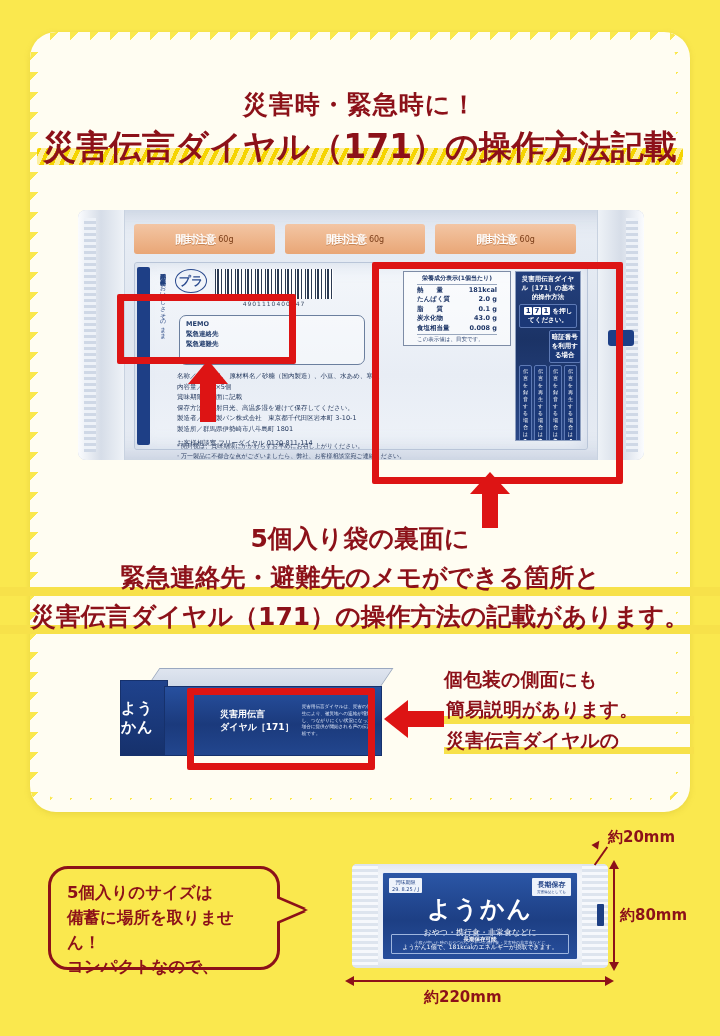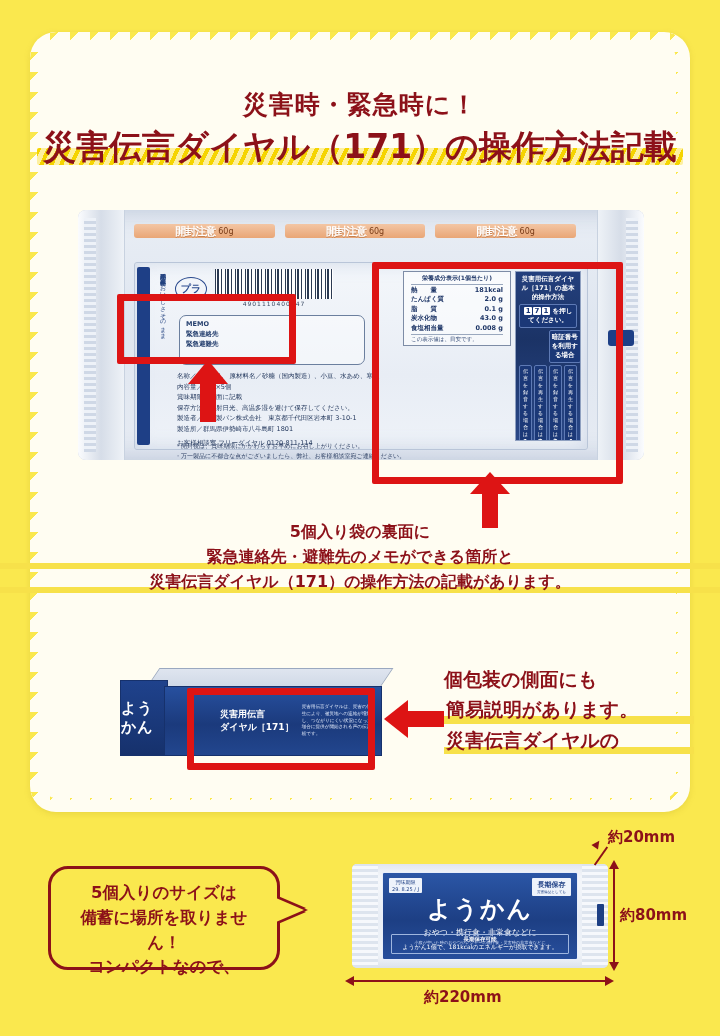--- a/index.html
+++ b/index.html
@@ -68,21 +68,21 @@
     position:absolute;top:8px;bottom:8px;width:12px;
     background:repeating-linear-gradient(0deg,#cfd8e6 0 3px,#eef2f8 3px 6px);
   }
   .crimp.cl{left:6px;} .crimp.cr{right:6px;}
   .tab{
     position:absolute;right:10px;top:120px;width:26px;height:16px;
     background:#1d3f86;border-radius:3px;
   }
 
   
-  .strip-row{position:absolute;left:56px;right:68px;top:14px;height:14px;display:flex;gap:10px;}
+  .strip-row{position:absolute;left:56px;right:68px;top:14px;height:30px;display:flex;gap:10px;}
   .strip{
     flex:1;background:linear-gradient(180deg,#f3c6a4,#e9a676);
     border-radius:3px;position:relative;overflow:hidden;
     display:flex;align-items:center;justify-content:center;
   }
   .strip .sj{
     color:#fff;font-size:11px;font-weight:bold;letter-spacing:-1px;
     text-shadow:0 1px 0 rgba(160,90,40,.5);white-space:nowrap;
   }
   .strip .sj2{color:#7b3d18;font-size:8px;margin-left:3px;}
@@ -100,21 +100,21 @@
   }
   .sidetext{
     position:absolute;left:18px;top:6px;width:13px;bottom:6px;
     font-size:6px;color:#20407f;line-height:1.05;
     writing-mode:vertical-rl;overflow:hidden;
   }
   .plamark{
     position:absolute;left:40px;top:6px;width:30px;height:22px;
     border:1.5px solid #2a4a8e;border-radius:50%;
     display:flex;align-items:center;justify-content:center;
-    font-size:10px;color:#2a4a8e;font-weight:bold;margin-top:8px;
+    font-size:12px;color:#2a4a8e;font-weight:bold;
   }
   .barcode{
     position:absolute;left:80px;top:6px;width:118px;height:30px;
     background:repeating-linear-gradient(90deg,
       #2b3a52 0 1px,#fff 1px 2px,#2b3a52 2px 4px,#fff 4px 6px,
       #2b3a52 6px 7px,#fff 7px 10px);
   }
   .barcode-no{
     position:absolute;left:80px;top:37px;width:118px;
     font-size:6px;color:#3a4a63;text-align:center;letter-spacing:1px;
@@ -134,21 +134,21 @@
   .label-lines div{font-size:6.5px;color:#22375c;line-height:1.62;white-space:nowrap;}
   .notes{
     position:absolute;left:40px;top:178px;width:300px;
   }
   .notes div{font-size:6px;color:#2c3f63;line-height:1.6;white-space:nowrap;}
 
   
   .nutri{
     position:absolute;left:268px;top:8px;width:108px;
     border:1px solid #7d8ca6;background:rgba(255,255,255,.55);
-    padding:2px 7px;box-sizing:border-box;
+    padding:2px 13px;box-sizing:border-box;
   }
   .nutri .nt{font-size:6px;color:#1d3566;font-weight:bold;text-align:center;
     border-bottom:1px solid #9aa8be;padding-bottom:1px;margin-bottom:1px;}
   .nutri .nr{display:flex;justify-content:space-between;font-size:6.5px;
     color:#1d3566;line-height:1.45;font-weight:bold;}
   .nutri .nf{font-size:5.5px;color:#2b4370;margin-top:1px;border-top:1px solid #9aa8be;padding-top:1px;}
 
   
   .dial{
     position:absolute;left:380px;top:8px;right:6px;bottom:8px;
@@ -180,21 +180,21 @@
   .hl-rect{position:absolute;border:7px solid #dd1414;border-radius:2px;}
   .ar{position:absolute;}
   .ar .shaft{position:absolute;background:#dd1414;}
   .ar .head{position:absolute;width:0;height:0;}
 
   
   .cap1{
     position:absolute;left:0;right:0;top:520px;text-align:center;
     color:#8c1119;font-weight:bold;line-height:1.55;
   }
-  .cap1 .c-l{font-size:16px;display:block;position:relative;}
+  .cap1 .c-l{font-size:25px;display:block;position:relative;}
   .hl-u{
     background:linear-gradient(transparent 72%, #f7e14a 72% 96%, transparent 96%);
     padding:0 2px;
   }
 
   
   .boxwrap{position:absolute;left:120px;top:668px;width:270px;height:96px;}
   .box-top{
     position:absolute;left:30px;top:0;width:232px;height:26px;
     background:linear-gradient(180deg,#dfe5ef,#c9d3e2);
@@ -221,21 +221,21 @@
     position:absolute;left:444px;top:664px;width:250px;
     color:#8c1119;font-weight:bold;font-size:19px;line-height:1.6;
   }
 
   
   .bubble{
     position:absolute;left:48px;top:866px;width:232px;height:104px;
     border:3px solid #8c1119;border-radius:20px;background:#fae84e;
     box-sizing:border-box;padding:12px 16px;
   }
-  .bubble div{color:#8c1119;font-size:16.5px;font-weight:bold;line-height:1.5;text-align:center;}
+  .bubble div{color:#8c1119;font-size:16.5px;font-weight:bold;line-height:1.5;}
   .bubble-tail{
     position:absolute;left:276px;top:898px;width:0;height:0;
     border-top:12px solid transparent;border-bottom:12px solid transparent;
     border-left:28px solid #fae84e;
     filter:drop-shadow(2px -2px 0 #8c1119) drop-shadow(2px 2px 0 #8c1119);
   }
 
   .prod{
     position:absolute;left:352px;top:864px;width:256px;height:104px;
     background:linear-gradient(180deg,#fbfcfe,#e8edf5 50%,#f4f7fb);

